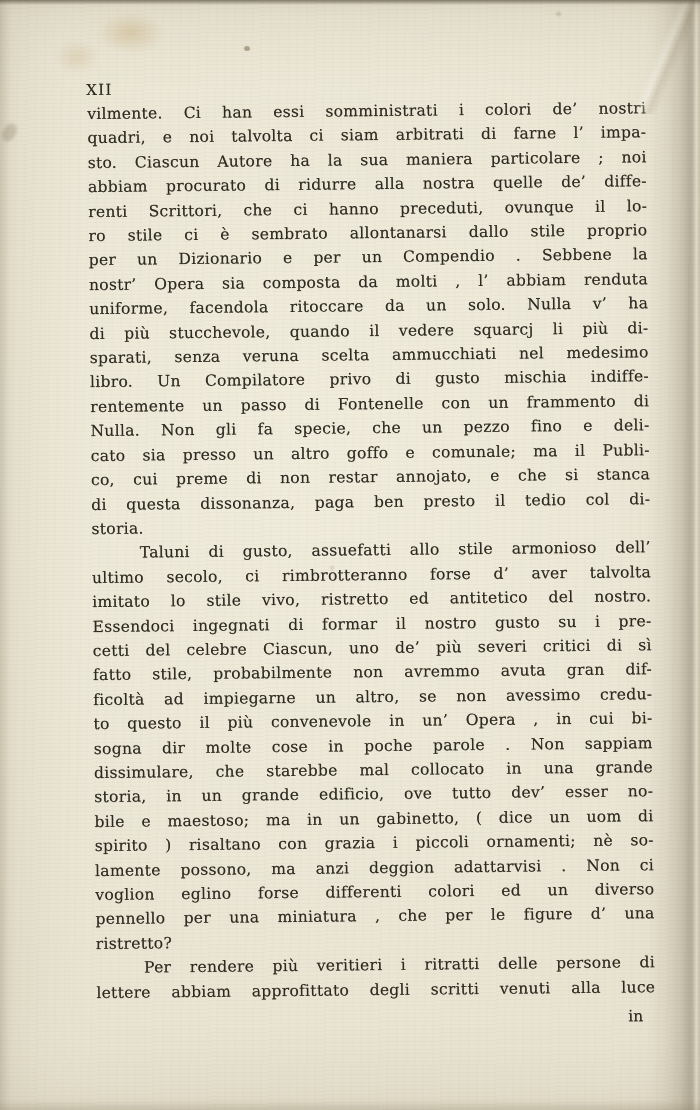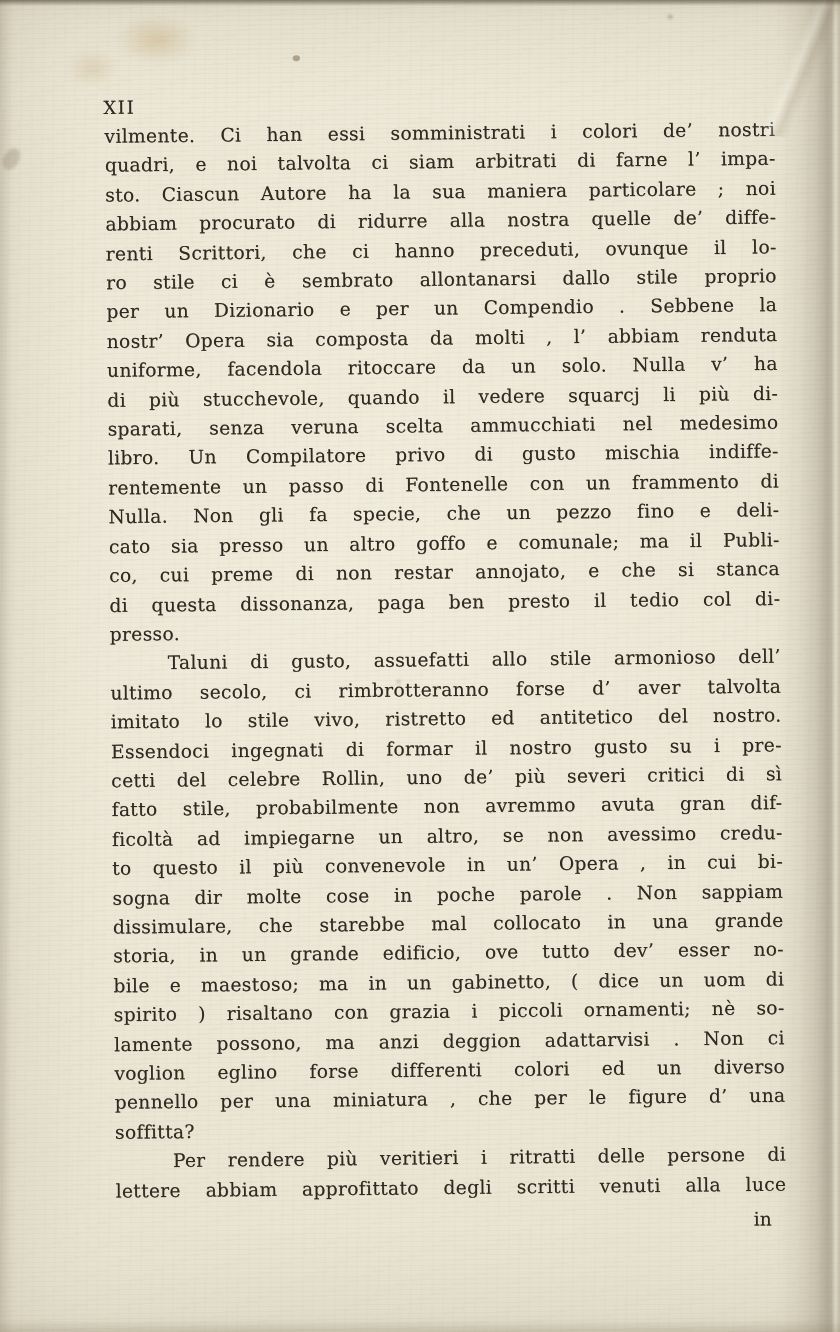--- a/index.html
+++ b/index.html
@@ -107,38 +107,38 @@
       <div class="line"><span>nostr’ Opera sia composta da molti , l’ abbiam renduta</span></div>
       <div class="line"><span>uniforme, facendola ritoccare da un solo. Nulla v’ ha</span></div>
       <div class="line"><span>di più stucchevole, quando il vedere squarcj li più di-</span></div>
       <div class="line"><span>sparati, senza veruna scelta ammucchiati nel medesimo</span></div>
       <div class="line"><span>libro. Un Compilatore privo di gusto mischia indiffe-</span></div>
       <div class="line"><span>rentemente un passo di </span><span class="italic">Fontenelle</span><span> con un frammento di</span></div>
       <div class="line"><span class="italic">Nulla</span><span>. Non gli fa specie, che un pezzo fino e deli-</span></div>
       <div class="line"><span>cato sia presso un altro goffo e comunale; ma il Publi-</span></div>
       <div class="line"><span>co, cui preme di non restar annojato, e che si stanca</span></div>
       <div class="line"><span>di questa dissonanza, paga ben presto il tedio col di-</span></div>
-      <div class="line flush"><span>presso.</span></div>
+      <div class="line flush"><span>storia.</span></div>
       <div class="line indent"><span>Taluni di gusto, assuefatti allo stile armonioso dell’</span></div>
       <div class="line"><span>ultimo secolo, ci rimbrotteranno forse d’ aver talvolta</span></div>
       <div class="line"><span>imitato lo stile vivo, ristretto ed antitetico del nostro.</span></div>
       <div class="line"><span>Essendoci ingegnati di formar il nostro gusto su i pre-</span></div>
-      <div class="line"><span>cetti del celebre </span><span class="italic">Rollin</span><span>, uno de’ più severi critici di sì</span></div>
+      <div class="line"><span>cetti del celebre </span><span class="italic">Ciascun</span><span>, uno de’ più severi critici di sì</span></div>
       <div class="line"><span>fatto stile, probabilmente non avremmo avuta gran dif-</span></div>
       <div class="line"><span>ficoltà ad impiegarne un altro, se non avessimo credu-</span></div>
       <div class="line"><span>to questo il più convenevole in un’ Opera , in cui bi-</span></div>
       <div class="line"><span>sogna dir molte cose in poche parole . Non sappiam</span></div>
       <div class="line"><span>dissimulare, che starebbe mal collocato in una grande</span></div>
       <div class="line"><span>storia, in un grande edificio, ove tutto dev’ esser no-</span></div>
       <div class="line"><span>bile e maestoso; ma in un gabinetto, ( dice un uom di</span></div>
       <div class="line"><span>spirito ) risaltano con grazia i piccoli ornamenti; nè so-</span></div>
       <div class="line"><span>lamente possono, ma anzi deggion adattarvisi . Non ci</span></div>
       <div class="line"><span>voglion eglino forse differenti colori ed un diverso</span></div>
       <div class="line"><span>pennello per una miniatura , che per le figure d’ una</span></div>
-      <div class="line flush"><span>soffitta?</span></div>
+      <div class="line flush"><span>ristretto?</span></div>
       <div class="line indent"><span>Per rendere più veritieri i ritratti delle persone di</span></div>
       <div class="line"><span>lettere abbiam approfittato degli scritti venuti alla luce</span></div>
     </div>
 
   <div class="catchword">in</div>
 
   <div class="edge edge-right"></div>
   <div class="corner-fold"></div>
   <div class="edge edge-left"></div>
   <div class="edge edge-bottom"></div>

